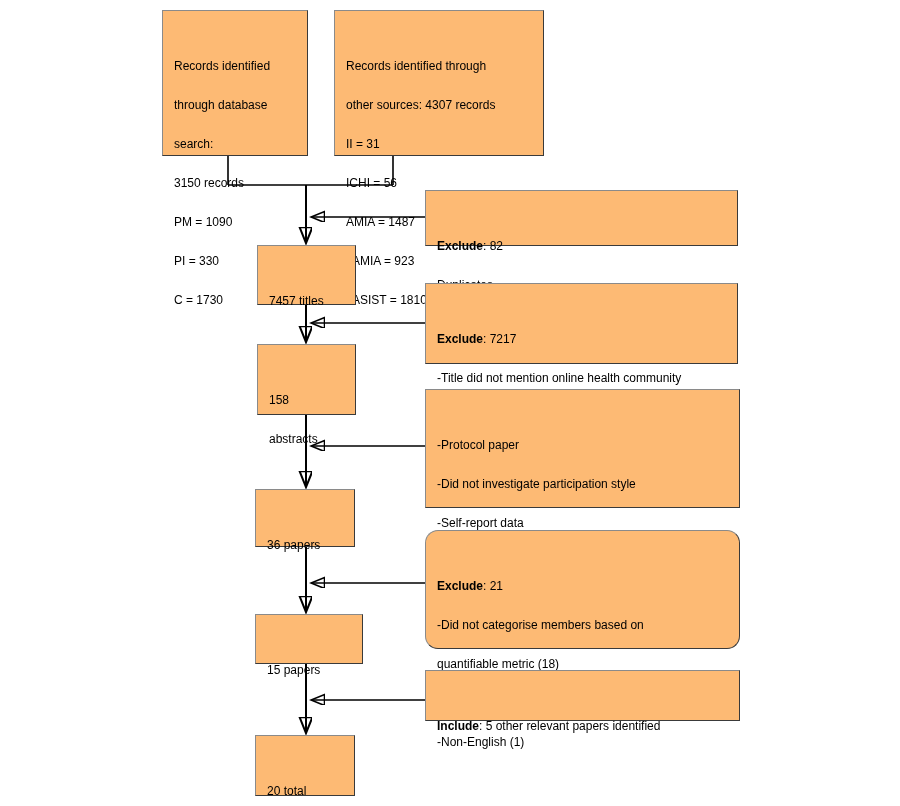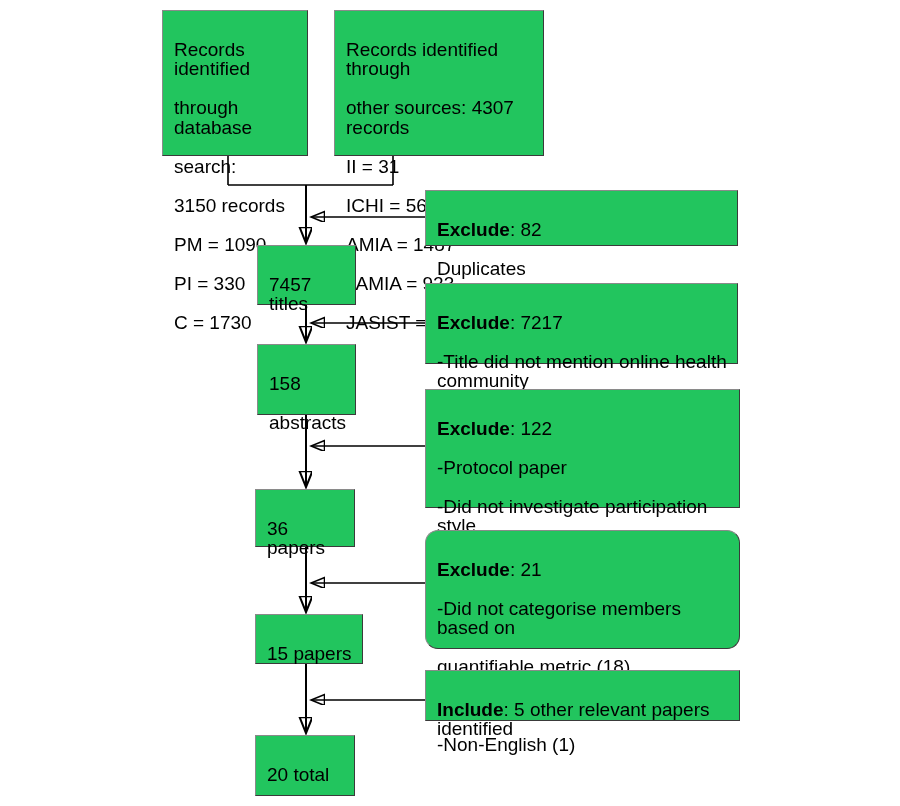--- a/index.html
+++ b/index.html
@@ -15,26 +15,26 @@
   #diagram {
     position: relative;
     width: 900px;
     height: 806px;
     background: #ffffff;
     overflow: hidden;
   }
   .node {
     position: absolute;
     box-sizing: border-box;
-    background: #22c55e;
+    background: #fdba74;
     border: 1px solid #3a3a3a;
     border-top-color: #8a8a8a;
     border-left-color: #8a8a8a;
-    padding: 9px 10px 6px 11px;
-    font-size: 19px;
+    padding: 26px 10px 6px 11px;
+    font-size: 12px;
     line-height: 19.5px;
     color: #000000;
     white-space: pre-line;
   }
   .node .ln { display: block; }
   .node .lead { font-weight: bold; }
 
   
   #node-db        { left: 162px; top: 10px;  width: 146px; height: 146px; }
   #node-other     { left: 334px; top: 10px;  width: 210px; height: 146px; }
@@ -147,21 +147,20 @@
     <span class="ln">Duplicates</span>
   </div>
 
   <div class="node" id="node-ex2">
     <span class="ln"><span class="lead">Exclude</span><span>: 7217</span></span>
     <span class="ln">-Title did not mention online health community</span>
     <span class="ln">(or synonyms)</span>
   </div>
 
   <div class="node" id="node-ex3">
-    <span class="ln"><span class="lead">Exclude</span><span>: 122</span></span>
     <span class="ln">-Protocol paper</span>
     <span class="ln">-Did not investigate participation style</span>
     <span class="ln">-Self-report data</span>
     <span class="ln">-OHC solely for health practitioners</span>
   </div>
 
   <div class="node" id="node-ex4">
     <span class="ln"><span class="lead">Exclude</span><span>: 21</span></span>
     <span class="ln">-Did not categorise members based on</span>
     <span class="ln">quantifiable metric (18)</span>

